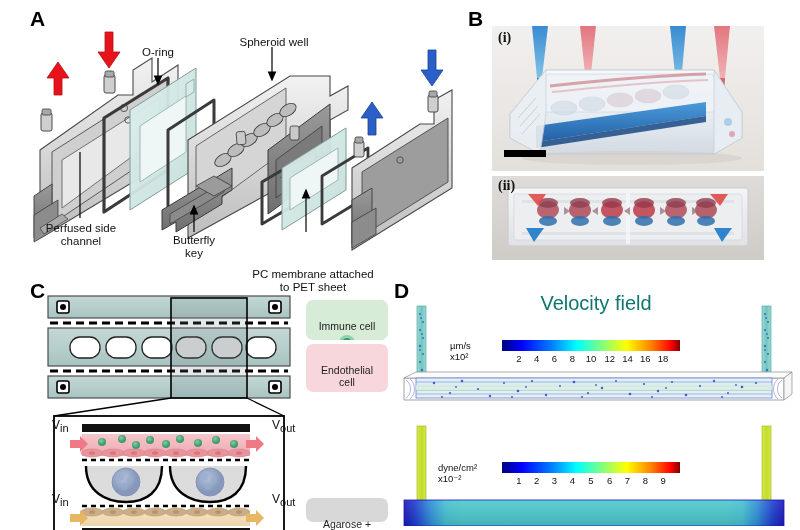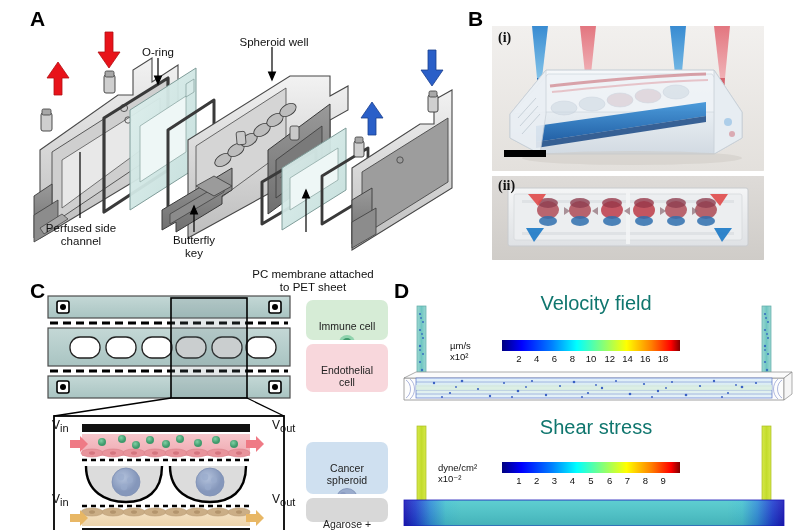--- a/index.html
+++ b/index.html
@@ -521,30 +521,20 @@
   <div class="legend-box" style="left:306px;top:68px;width:82px;height:48px;background:#f8d7dc;">
     <div class="legend-text">Endothelial</div>
     <div class="legend-text">cell</div>
     <svg width="44" height="14" style="margin-top:1px;">
       <ellipse cx="22" cy="8" rx="20" ry="5.5" fill="#e8949c" stroke="#d2767f" stroke-width="0.8"></ellipse>
       <ellipse cx="22" cy="8" rx="5" ry="3" fill="#d2666f"></ellipse>
     </svg>
   </div>
 
 
-  <div class="legend-box" style="left:306px;top:166px;width:82px;height:52px;background:#cfe0f0;">
-    <div class="legend-text">Cancer</div>
-    <div class="legend-text">spheroid</div>
-    <svg width="28" height="24" style="margin-top:0px;">
-      <circle cx="14" cy="12" r="10.5" fill="#9aaccd" stroke="#7e90b5" stroke-width="0.8"></circle>
-      <circle cx="10" cy="8" r="3" fill="#8899bf" opacity="0.8"></circle>
-      <circle cx="17" cy="11" r="2.6" fill="#8899bf" opacity="0.8"></circle>
-      <circle cx="12" cy="16" r="2.8" fill="#8899bf" opacity="0.8"></circle>
-    </svg>
-  </div>
 
   <div class="legend-box" style="left:306px;top:222px;width:82px;height:24px;background:#d8d8d8;">
     <div class="legend-text">Agarose +</div>
     <div class="legend-text">Matrigel</div>
   </div>
 </div>
 
 <div id="panelD">
   <div class="panel-letter" style="left:2px;top:4px;">D</div>
 
@@ -666,21 +656,20 @@
     <span class="tick" style="left:19.5%">4</span>
     <span class="tick" style="left:29.5%">6</span>
     <span class="tick" style="left:39.5%">8</span>
     <span class="tick" style="left:50%">10</span>
     <span class="tick" style="left:60.5%">12</span>
     <span class="tick" style="left:70.5%">14</span>
     <span class="tick" style="left:80.5%">16</span>
     <span class="tick" style="left:90.5%">18</span>
   </div>
 
-  <div class="d-title" style="left:0;top:140px;">Shear stress</div>
 
   <svg width="408" height="120" style="position:absolute;left:0;top:130px;">
     <defs>
       <linearGradient id="tubeS" x1="0" y1="0" x2="1" y2="0">
         <stop offset="0%" stop-color="#d6e84a"></stop>
             <stop offset="50%" stop-color="#c3dc2c"></stop>
             <stop offset="100%" stop-color="#d6e84a"></stop>
       </linearGradient>
       <linearGradient id="blockS" x1="0" y1="0" x2="1" y2="0">
         <stop offset="0%" stop-color="#1a17b8"></stop>

